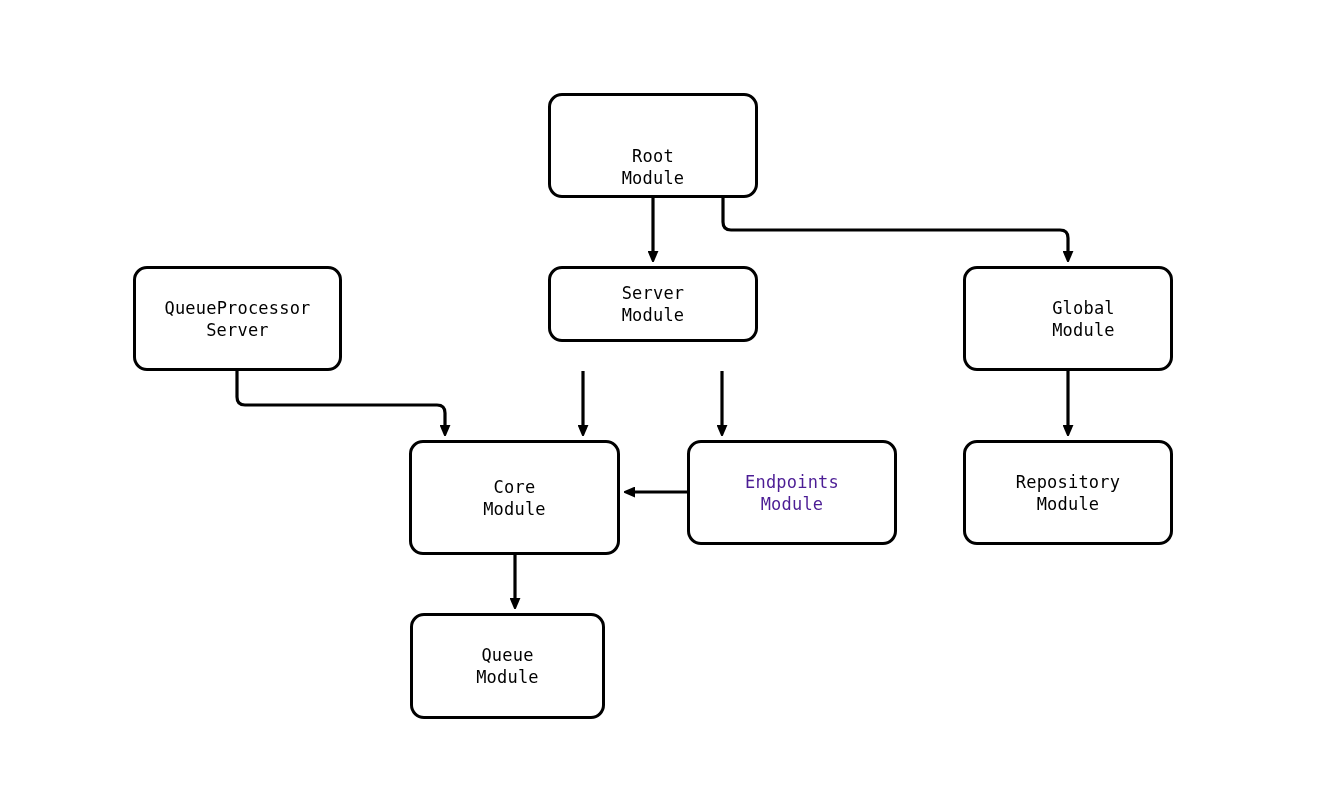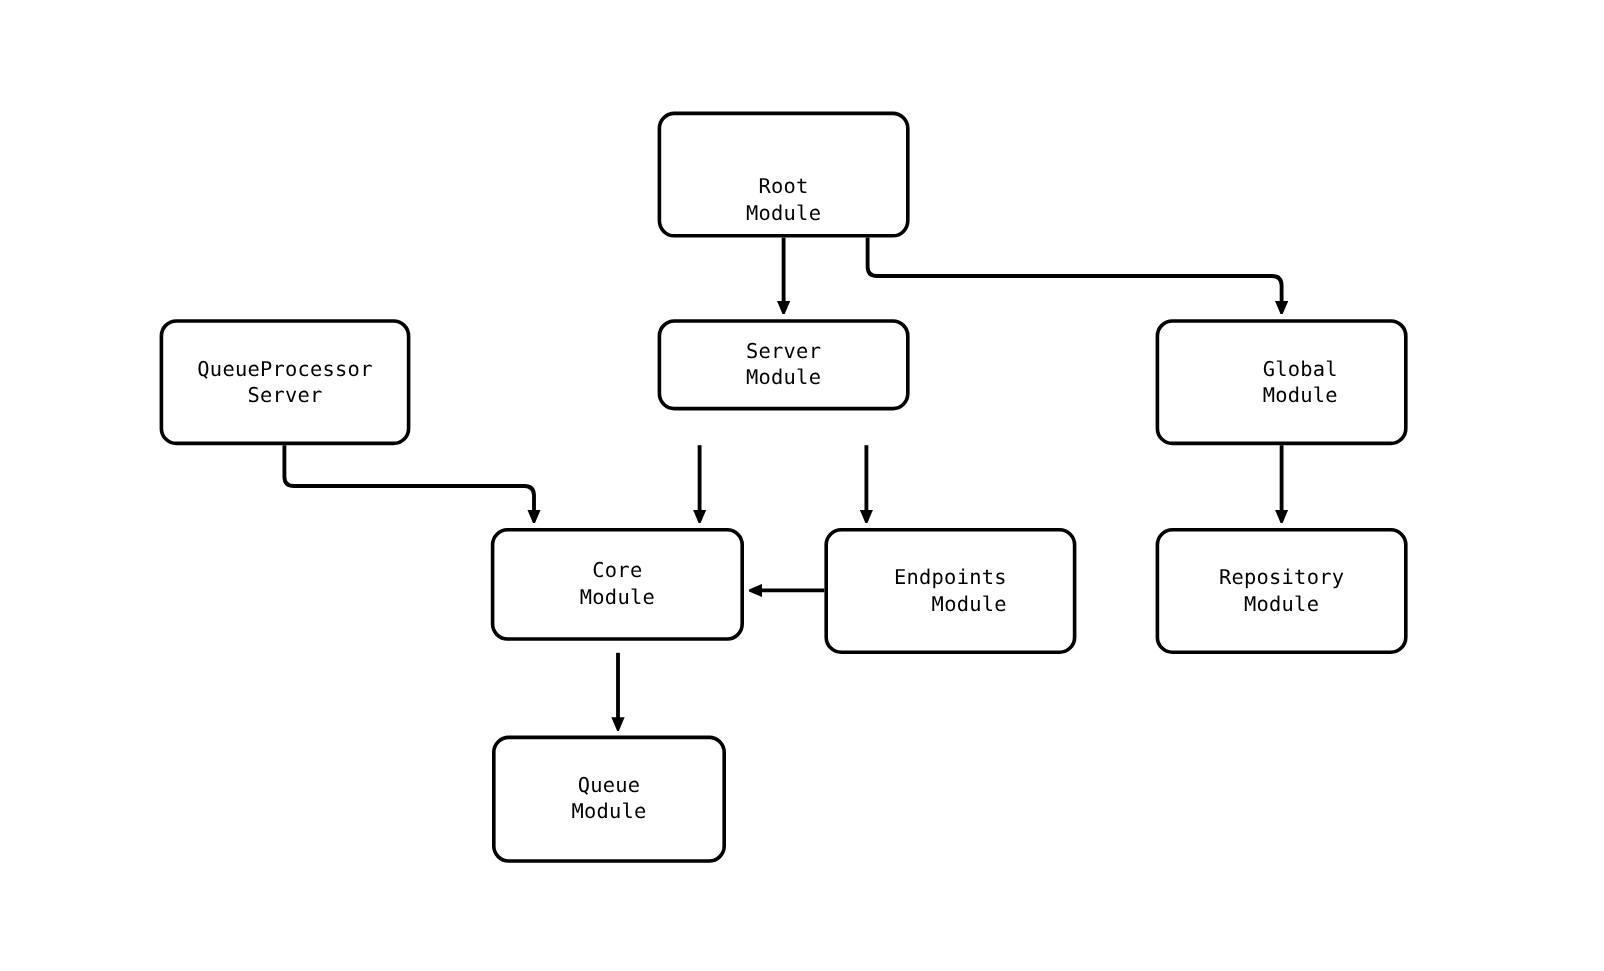--- a/index.html
+++ b/index.html
@@ -81,26 +81,26 @@
 Server</div>
   </div>
   <div class="node" style="left: 548px; top: 266px; width: 210px; height: 76px; border-color: rgb(0, 0, 0);">
     <div class="node-label" style="color: rgb(0, 0, 0);">Server
 Module</div>
   </div>
   <div class="node" style="left: 963px; top: 266px; width: 210px; height: 105px; border-color: rgb(0, 0, 0); padding-left: 31px;">
     <div class="node-label" style="color: rgb(0, 0, 0);">Global
 Module</div>
   </div>
-  <div class="node" style="left: 409px; top: 440px; width: 211px; height: 94px; border-color: rgb(0, 0, 0);">
+  <div class="node" style="left: 409px; top: 440px; width: 211px; height: 115px; border-color: rgb(0, 0, 0);">
     <div class="node-label" style="color: rgb(0, 0, 0);">Core
 Module</div>
   </div>
   <div class="node" style="left: 687px; top: 440px; width: 210px; height: 105px; border-color: rgb(0, 0, 0);">
-    <div class="node-label" style="color: #000000; text-align: right;">Endpoints
+    <div class="node-label" style="color: #4c1d95;">Endpoints
 Module</div>
   </div>
   <div class="node" style="left: 963px; top: 440px; width: 210px; height: 105px; border-color: rgb(0, 0, 0);">
     <div class="node-label" style="color: rgb(0, 0, 0);">Repository
 Module</div>
   </div>
   <div class="node" style="left: 410px; top: 613px; width: 195px; height: 106px; border-color: rgb(0, 0, 0);">
     <div class="node-label" style="color: rgb(0, 0, 0);">Queue
 Module</div>
   </div>

